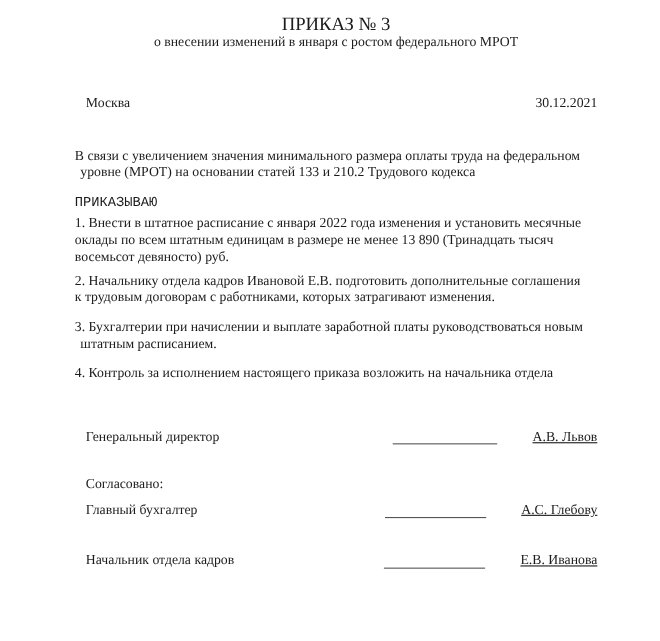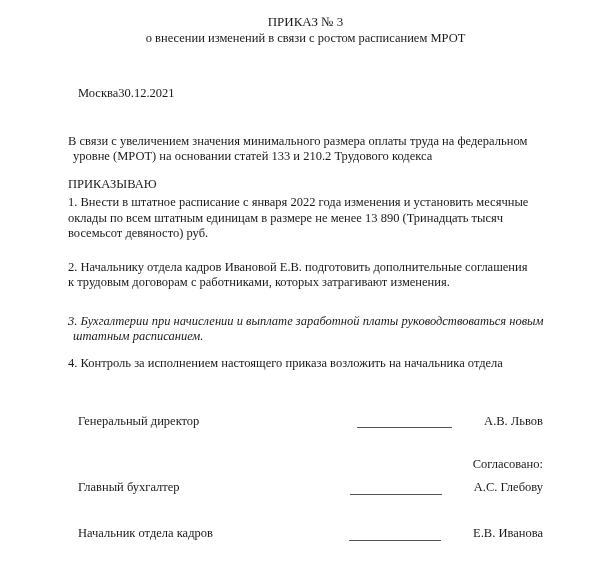--- a/index.html
+++ b/index.html
@@ -9,71 +9,73 @@
     box-sizing: border-box;
     background: #ffffff;
     font-family: "Liberation Serif", "DejaVu Serif", serif;
     font-size: 12.5px;
     line-height: 15.5px;
     color: #1b1b1b;
     padding: 14px 57px 0 68px;
     overflow: hidden;
   }
   .title-block { text-align: center; }
-  .title    { font-size: 13px; line-height: 16px; }
+  .title    { font-size: 17px; line-height: 16px; }
   .subtitle { font-size: 12.5px; line-height: 16px; }
 
   .place-row {
     margin-top: 40px;
     display: flex;
+    justify-content: space-between;
     padding-left: 10px;
   }
 
   .para .line { white-space: nowrap; }
   .line.ind  { padding-left: 5px; }
 
   .intro   { margin-top: 32px; }
-  .keyword { margin-top: 12px; white-space: nowrap; }
+  .keyword { margin-top: 12px; white-space: nowrap; font-family: Liberation Mono, monospace; }
   .item-1  { margin-top: 3px; }
-  .item-2  { margin-top: 18px; }
-  .item-3  { margin-top: 23px; font-style: italic; }
+  .item-2  { margin-top: 6px; }
+  .item-3  { margin-top: 11px; }
   .item-4  { margin-top: 11px; }
 
   .sig-row {
     display: flex;
     align-items: flex-end;
     height: 17px;
     padding-left: 10px;
     gap: 32px;
   }
   .sig-role { width: 264px; white-space: nowrap; }
   .sig-line {
     width: 101px;
     height: 1px;
     border-bottom: 1px solid #555555;
     margin-bottom: 1px;
   }
   .sig-name {
     flex: 1;
     text-align: center;
     white-space: nowrap;
+    text-decoration: underline;
   }
   .sig-director   { margin-top: 41px; }
-  .approval       { margin-top: 28px; padding-left: 10px; text-align: right; }
+  .approval       { margin-top: 28px; padding-left: 10px; }
   .sig-accountant { margin-top: 6px; }
   .sig-hr         { margin-top: 29px; }
 </style>
 </head>
 <body>
 
 <div class="page">
 
   <div class="title-block">
     <div class="title">ПРИКАЗ № 3</div>
-    <div class="subtitle">о внесении изменений в связи с ростом расписанием МРОТ</div>
+    <div class="subtitle">о внесении изменений в января с ростом федерального МРОТ</div>
   </div>
 
   <div class="place-row">
     <span>Москва</span>
     <span>30.12.2021</span>
   </div>
 
   <div class="para intro">
     <div class="line">В связи с увеличением значения минимального размера оплаты труда на федеральном</div>
     <div class="line ind">уровне (МРОТ) на основании статей 133 и 210.2 Трудового кодекса</div>

